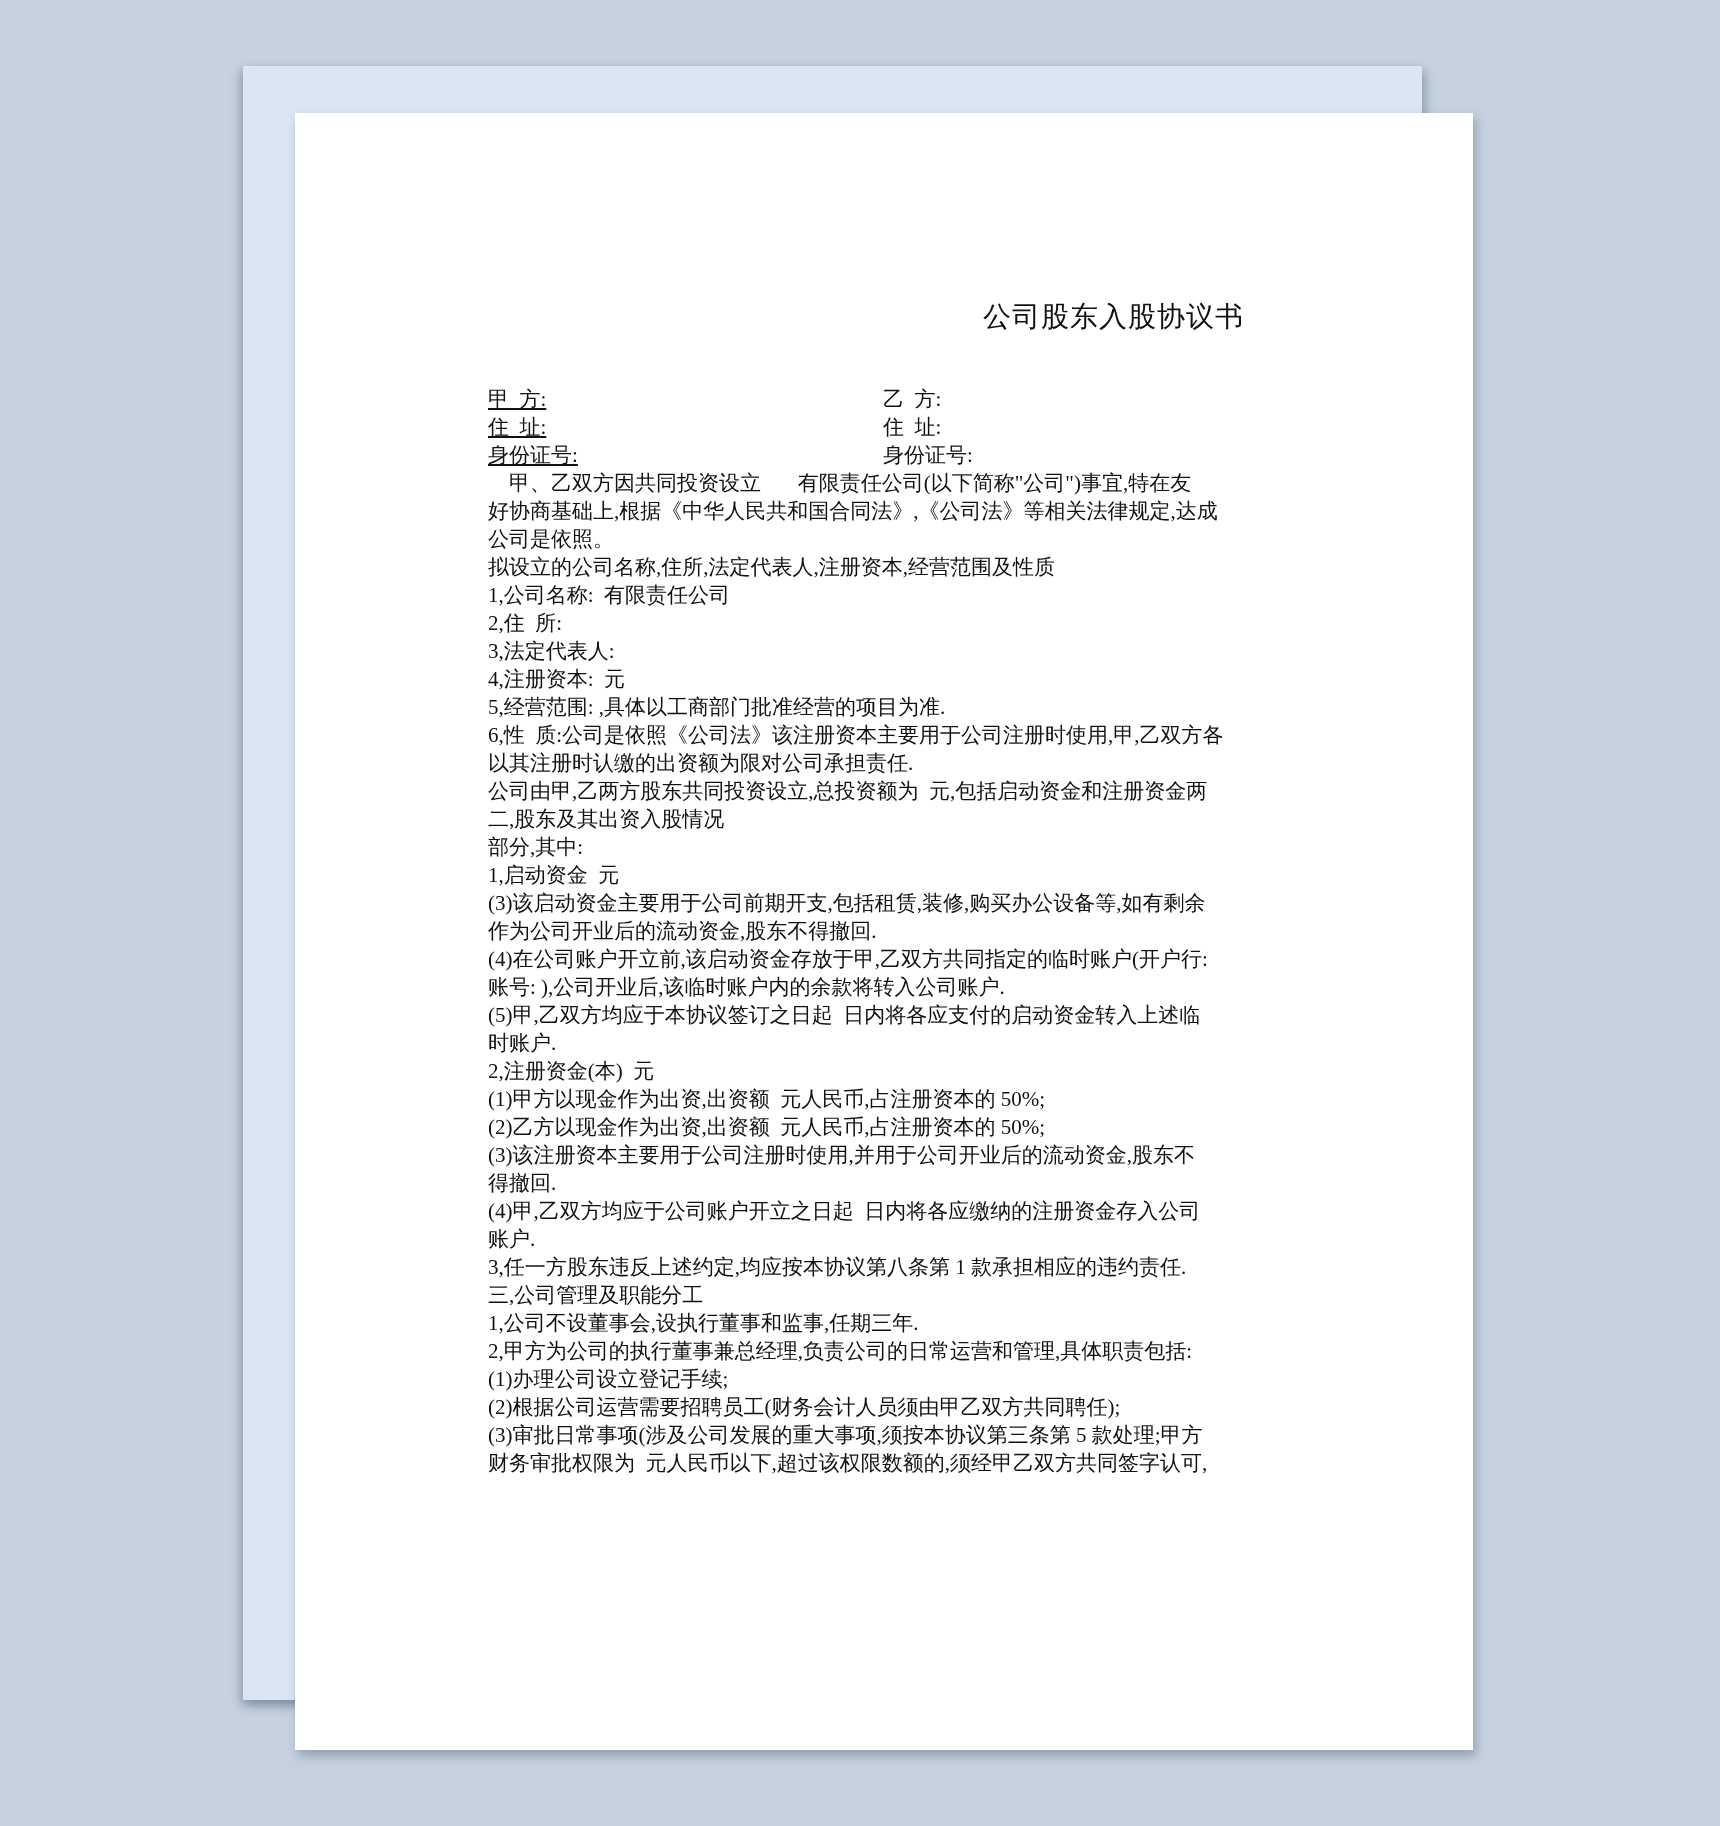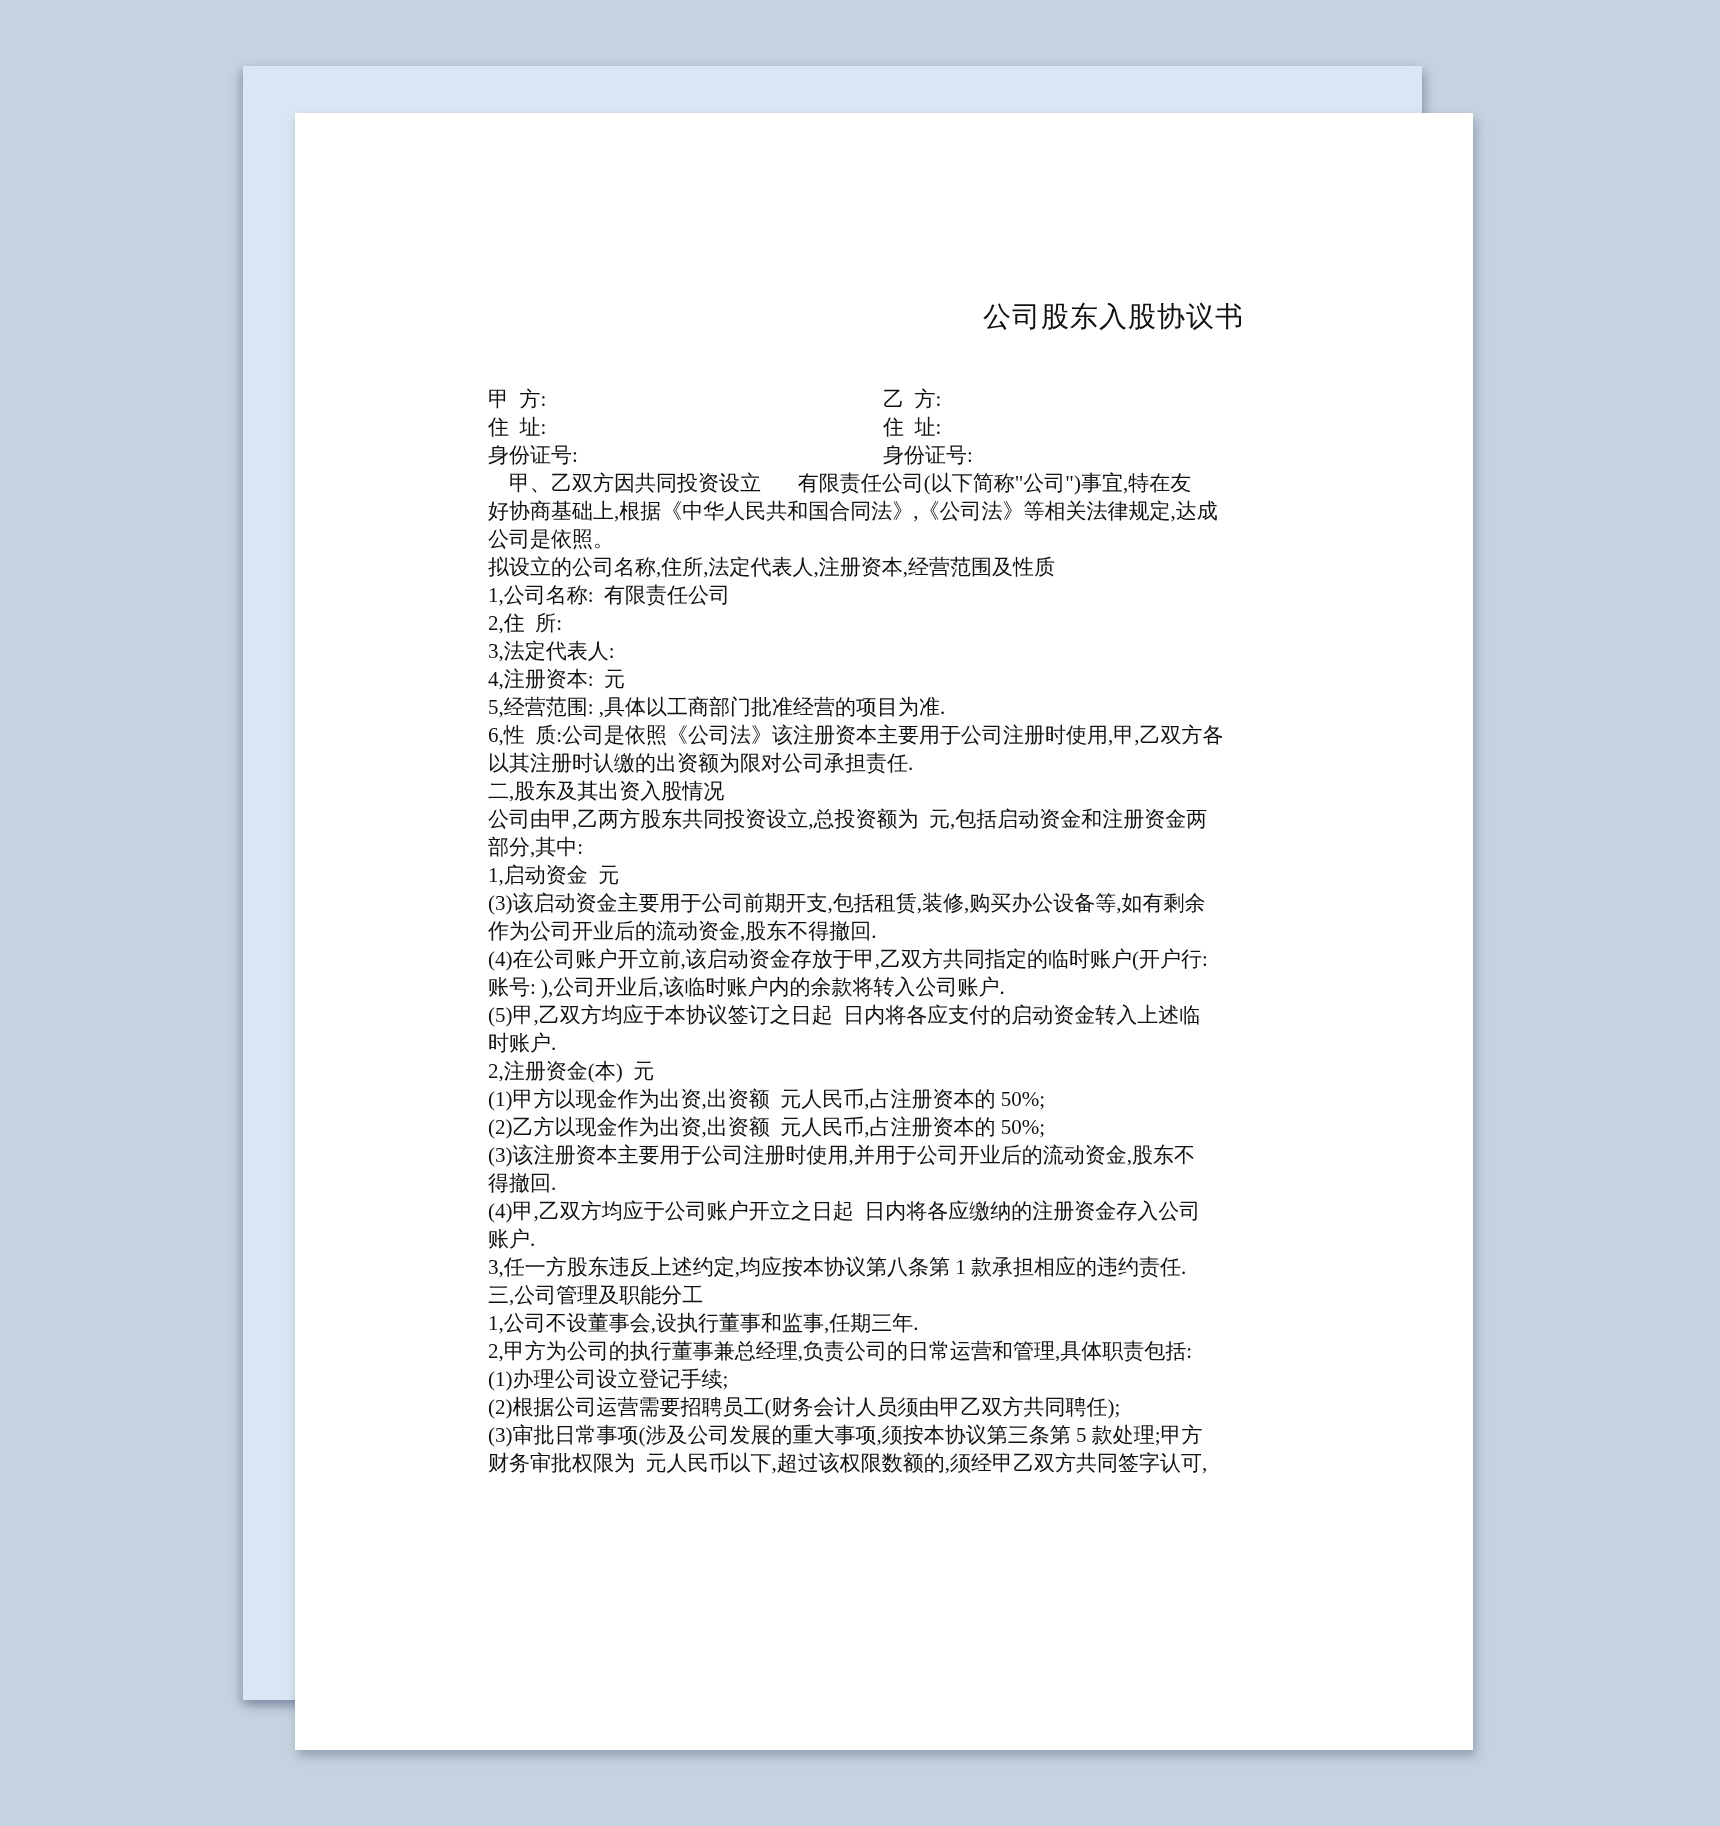--- a/index.html
+++ b/index.html
@@ -37,21 +37,21 @@
     margin-bottom: 48px;
     letter-spacing: 1px;
   }
   .header-rows { margin: 0; }
   .header-row {
     display: flex;
     font-size: 21px;
     line-height: 28px;
     white-space: pre;
   }
-  .header-row .col-left { width: 395px; flex: none; }
+  .header-row .col-left { width: 395px; flex: none; text-decoration: underline; }
   .doc-lines { margin: 0; }
   .line {
     font-size: 21px;
     line-height: 28px;
     white-space: pre;
   }
 </style>
 </head>
 <body>
 
@@ -97,23 +97,23 @@
         <div class="line">3,法定代表人:</div>
 
         <div class="line">4,注册资本:  元</div>
 
         <div class="line">5,经营范围: ,具体以工商部门批准经营的项目为准.</div>
 
         <div class="line">6,性  质:公司是依照《公司法》该注册资本主要用于公司注册时使用,甲,乙双方各</div>
 
         <div class="line">以其注册时认缴的出资额为限对公司承担责任.</div>
 
+        <div class="line">公司由甲,乙两方股东共同投资设立,总投资额为  元,包括启动资金和注册资金两</div>
+
         <div class="line">二,股东及其出资入股情况</div>
-
-        <div class="line">公司由甲,乙两方股东共同投资设立,总投资额为  元,包括启动资金和注册资金两</div>
 
         <div class="line">部分,其中:</div>
 
         <div class="line">1,启动资金  元</div>
 
 
 
         <div class="line">(3)该启动资金主要用于公司前期开支,包括租赁,装修,购买办公设备等,如有剩余</div>
 
         <div class="line">作为公司开业后的流动资金,股东不得撤回.</div>

